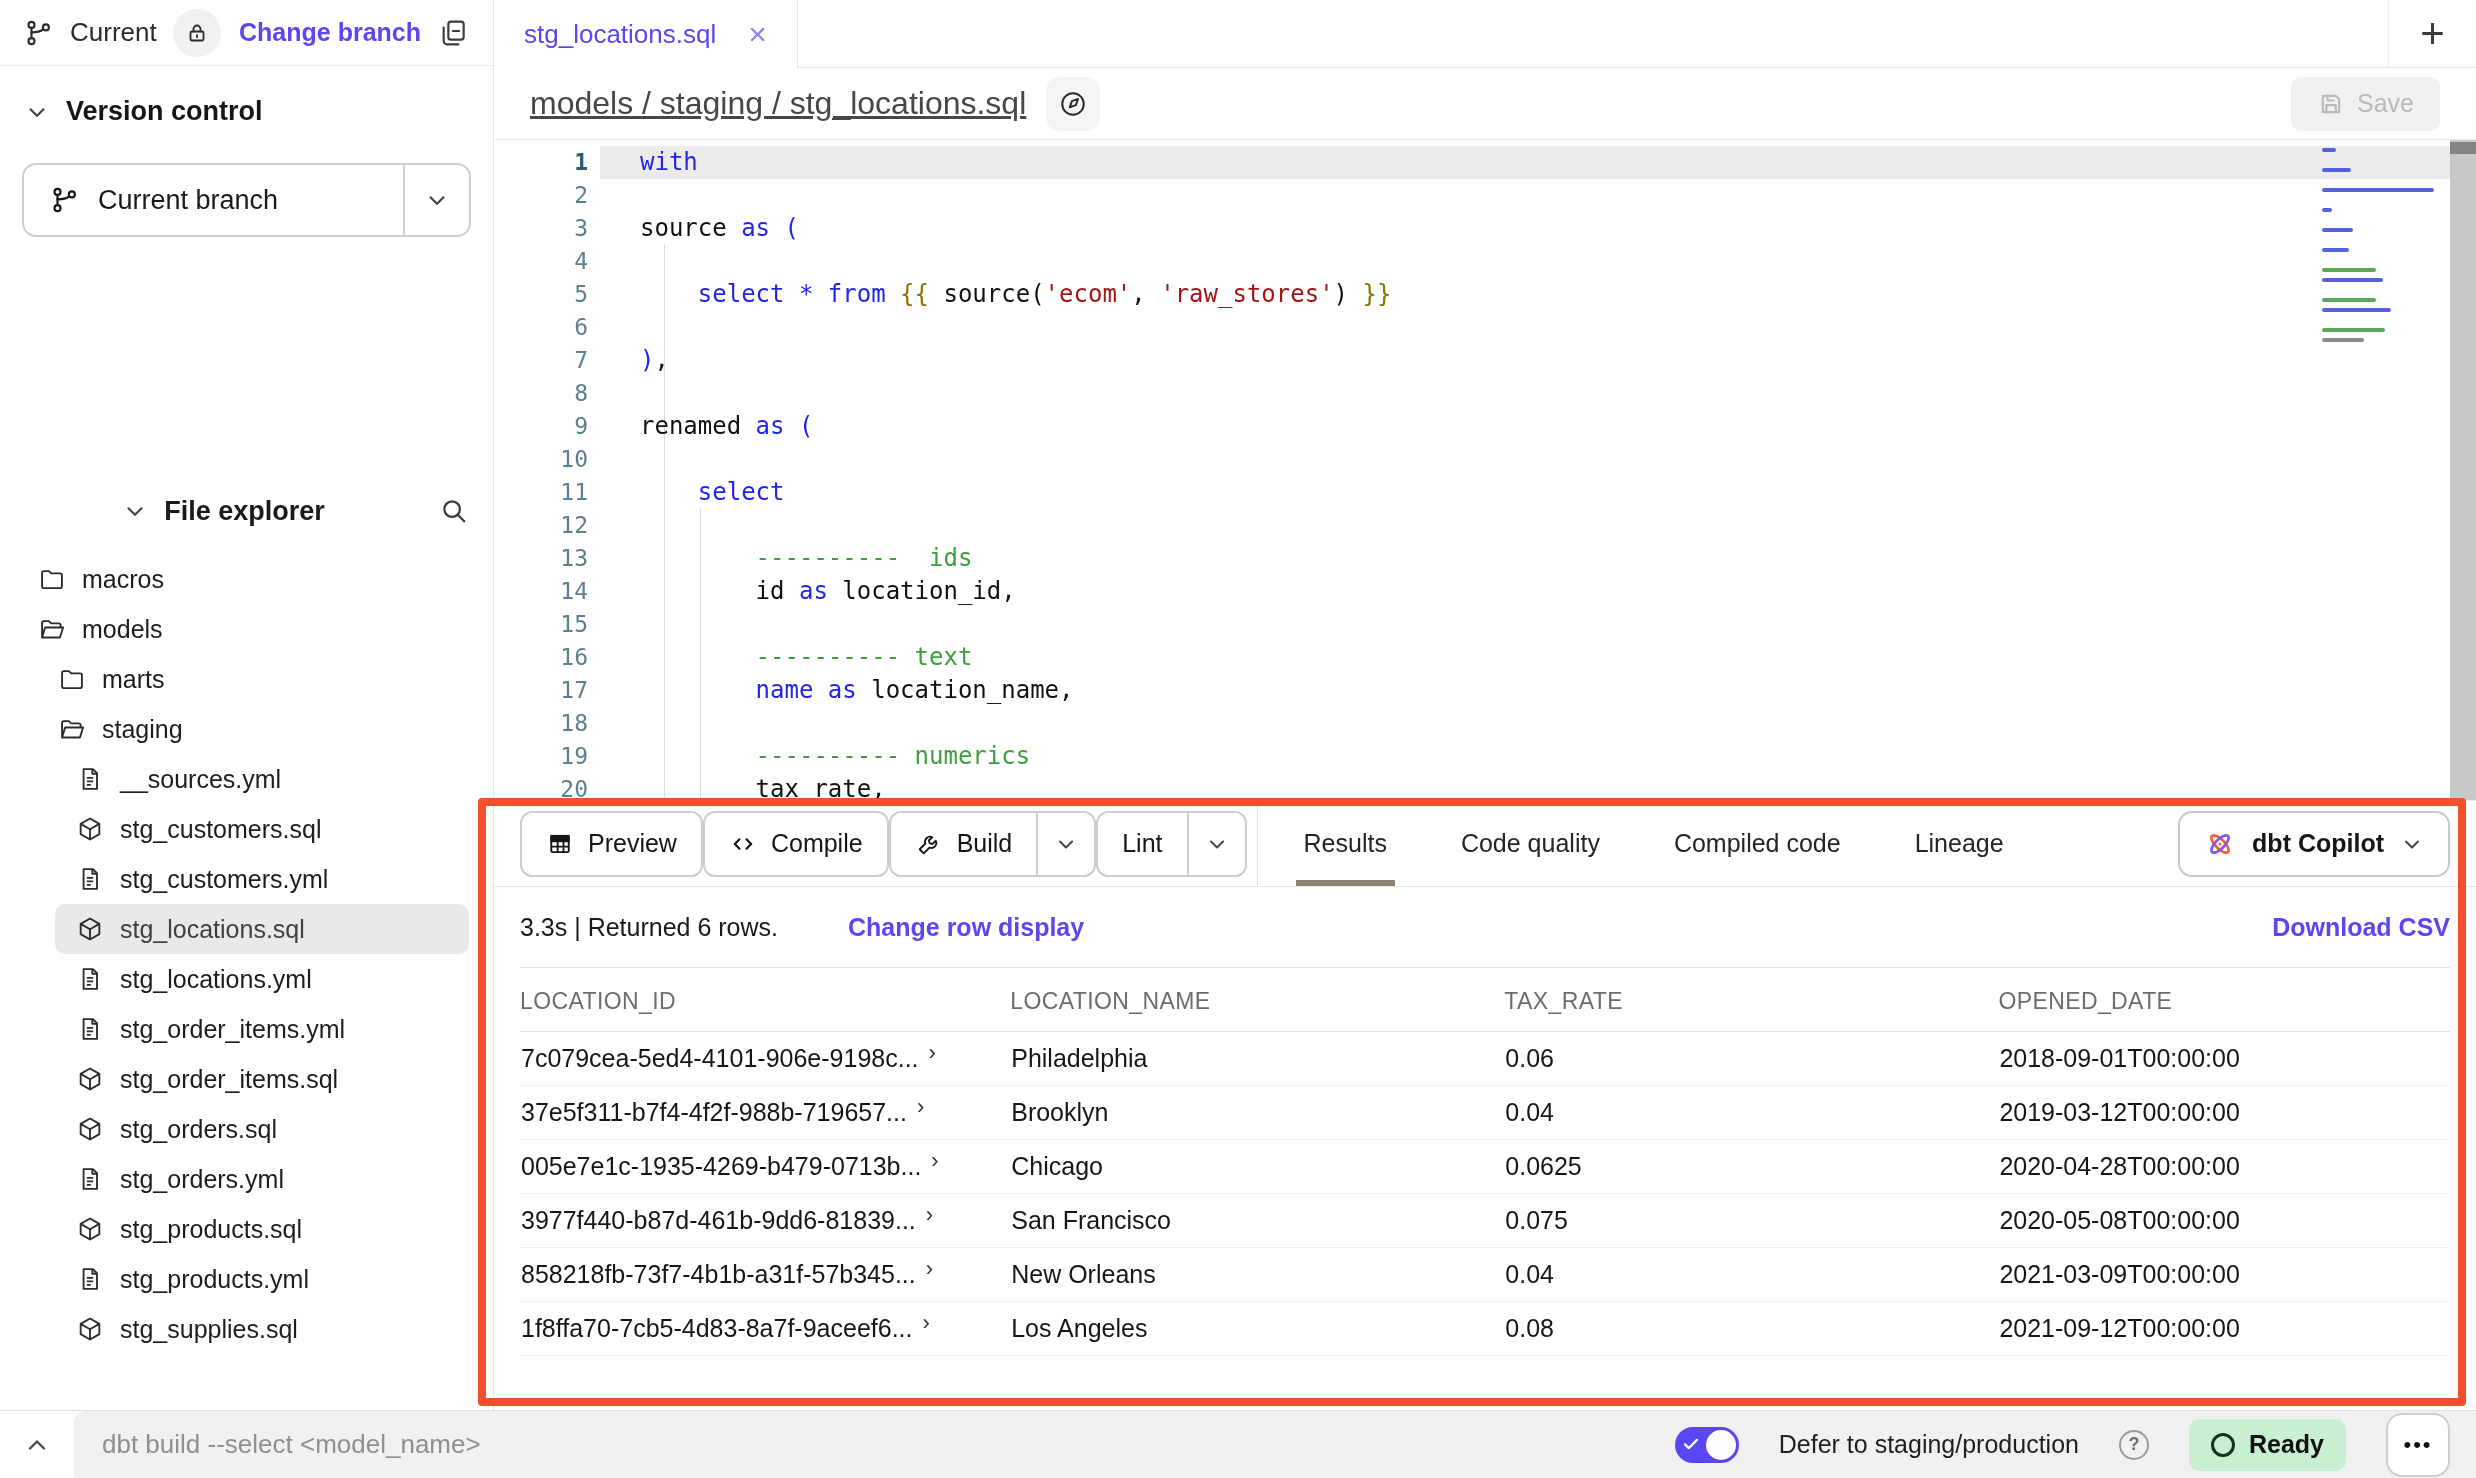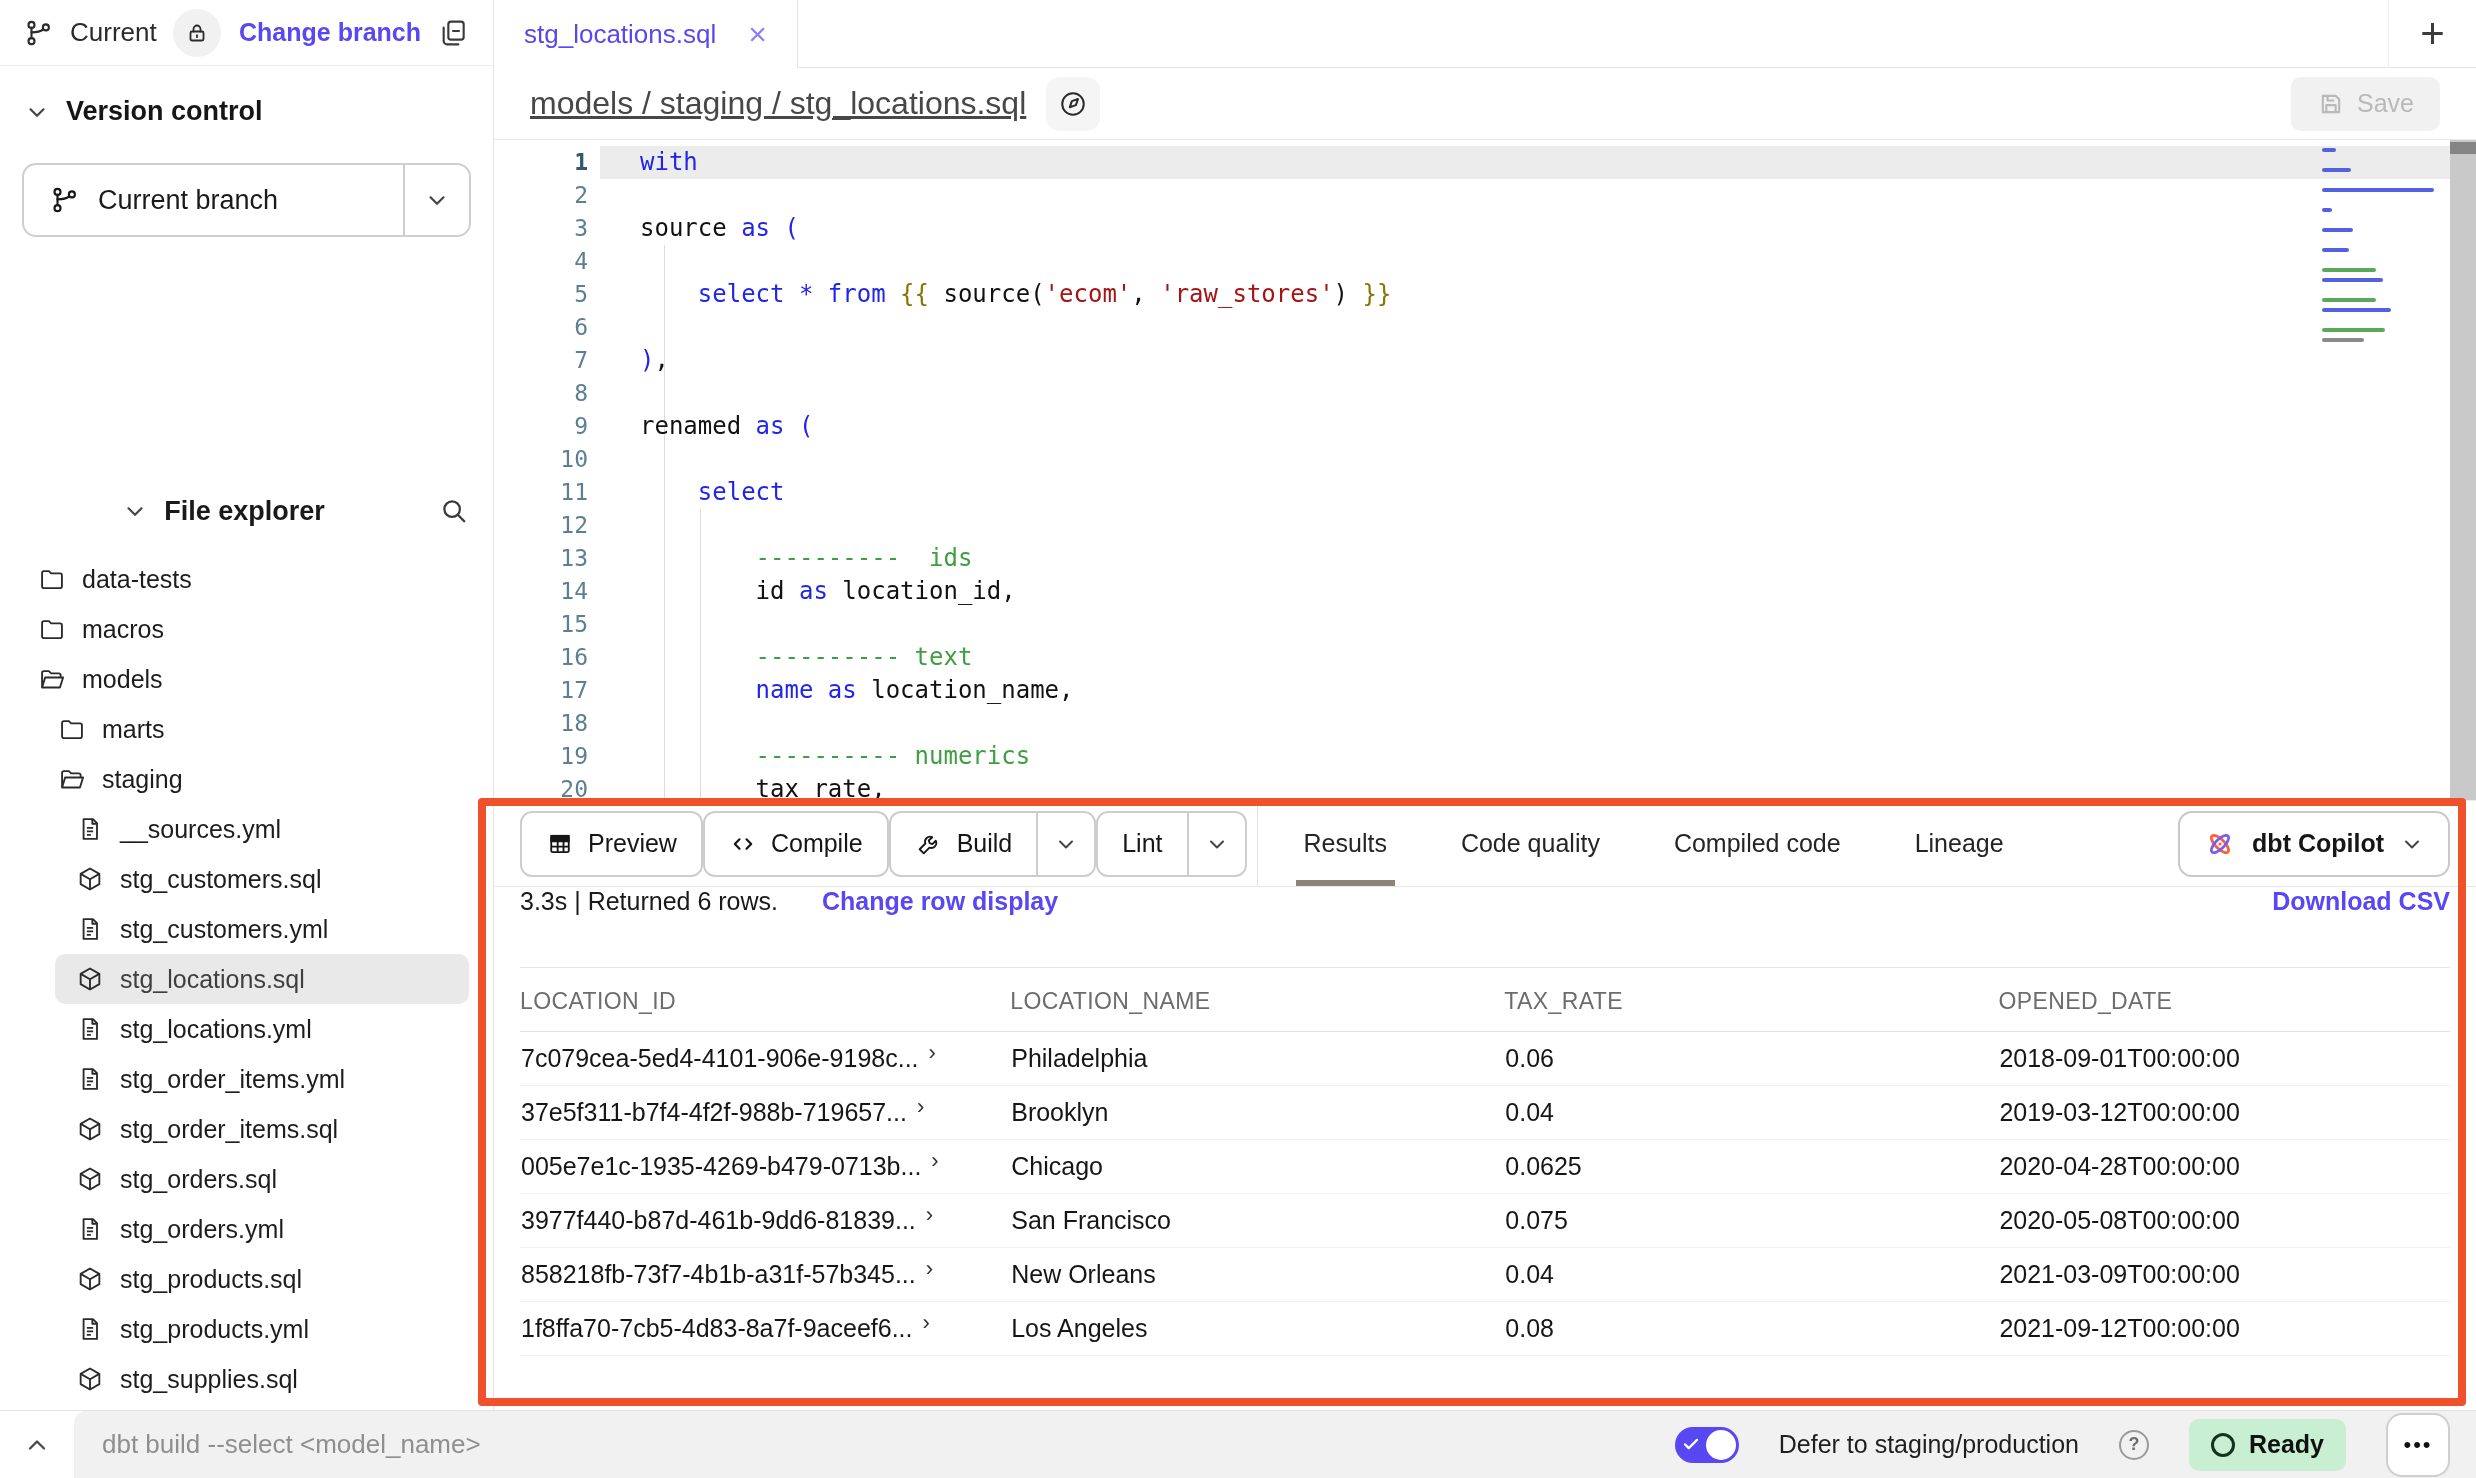--- a/index.html
+++ b/index.html
@@ -67,21 +67,21 @@
   .bottom-panel{height:610px;border-top:1px solid #ececec;display:flex;flex-direction:column;flex:none;background:#fff;}
   .toolbar{height:86px;display:flex;align-items:center;padding:0 26px;gap:0;border-bottom:1px solid #e8e8e8;flex:none;}
   .tbtn{height:66px;border:2px solid #cdcdcd;border-radius:12px;background:#fff;display:flex;align-items:stretch;font-size:25px;color:#161616;cursor:pointer;}
   .tbtn .bpart{display:flex;align-items:center;gap:14px;padding:0 24px;}
   .tbtn .bdrop{width:58px;border-left:2px solid #cdcdcd;display:flex;align-items:center;justify-content:center;}
   .vsep{width:1px;align-self:stretch;background:#e3e3e3;margin:0 10px;}
   .ptabs{align-self:stretch;display:flex;gap:58px;margin-left:28px;}
   .ptab{display:flex;align-items:center;font-size:25px;color:#252525;padding:6px 8px 0;border-bottom:6px solid transparent;cursor:pointer;}
   .ptab.active{border-bottom-color:#8c8276;}
   .copilot{margin-left:auto;height:66px;border:2px solid #c9c9c9;border-radius:14px;display:flex;align-items:center;gap:16px;padding:0 24px;font-size:25px;font-weight:700;color:#161616;cursor:pointer;}
-  .resultbar{height:80px;display:flex;align-items:flex-start;gap:44px;padding:0 26px;font-size:25px;flex:none;}
+  .resultbar{height:80px;display:flex;align-items:center;gap:70px;padding:0 26px;font-size:25px;flex:none;}
   .resultbar .dl{margin-left:auto;}
   .results{flex:1;padding:0 26px;overflow:hidden;}
   table.res{width:100%;border-collapse:collapse;table-layout:fixed;}
   table.res th{text-align:left;font-size:23px;font-weight:500;color:#6c6c6c;letter-spacing:0.4px;padding:20px 0 16px;border-top:1px solid #e6e6e6;border-bottom:1px solid #e3e3e3;}
   table.res td{font-size:25px;color:#161616;height:54px;border-bottom:1px solid #efefef;white-space:nowrap;overflow:hidden;}
   .idcell{display:flex;align-items:center;gap:10px;}
   .expand{font-size:22px;color:#333;transform:translateY(-6px);cursor:pointer;}
 
   
   .annotation{position:absolute;left:478px;top:798px;width:1988px;height:608px;border:8px solid var(--annotation,#f0502b);border-radius:4px;z-index:50;pointer-events:none;}
@@ -176,28 +176,20 @@
         <span class="title">File explorer</span>
         <span class="icn">
           <svg width="30" height="30" viewBox="0 0 24 24" fill="none" stroke="#3a3a3a" stroke-width="1.8" stroke-linecap="round">
               <circle cx="10.5" cy="10.5" r="6.2"></circle>
               <path d="M15.2 15.2l5 5"></path>
             </svg>
         </span>
       </div>
 
       <div class="tree" id="file-tree">
-          <div class="tree-row d0">
-            <span class="icn">
-              <svg width="28" height="28" viewBox="0 0 24 24" fill="none" stroke="#2b2b2b" stroke-width="1.6" stroke-linejoin="round">
-                <path d="M3.5 6.8a1.6 1.6 0 0 1 1.6-1.6h4.2l2 2h7.6a1.6 1.6 0 0 1 1.6 1.6v9.4a1.6 1.6 0 0 1-1.6 1.6H5.1a1.6 1.6 0 0 1-1.6-1.6z"></path>
-              </svg>
-            </span>
-            <span>data-tests</span>
-          </div>
           <div class="tree-row d0">
             <span class="icn">
               <svg width="28" height="28" viewBox="0 0 24 24" fill="none" stroke="#2b2b2b" stroke-width="1.6" stroke-linejoin="round">
                 <path d="M3.5 6.8a1.6 1.6 0 0 1 1.6-1.6h4.2l2 2h7.6a1.6 1.6 0 0 1 1.6 1.6v9.4a1.6 1.6 0 0 1-1.6 1.6H5.1a1.6 1.6 0 0 1-1.6-1.6z"></path>
               </svg>
             </span>
             <span>macros</span>
           </div>
           <div class="tree-row d0">
             <span class="icn">

